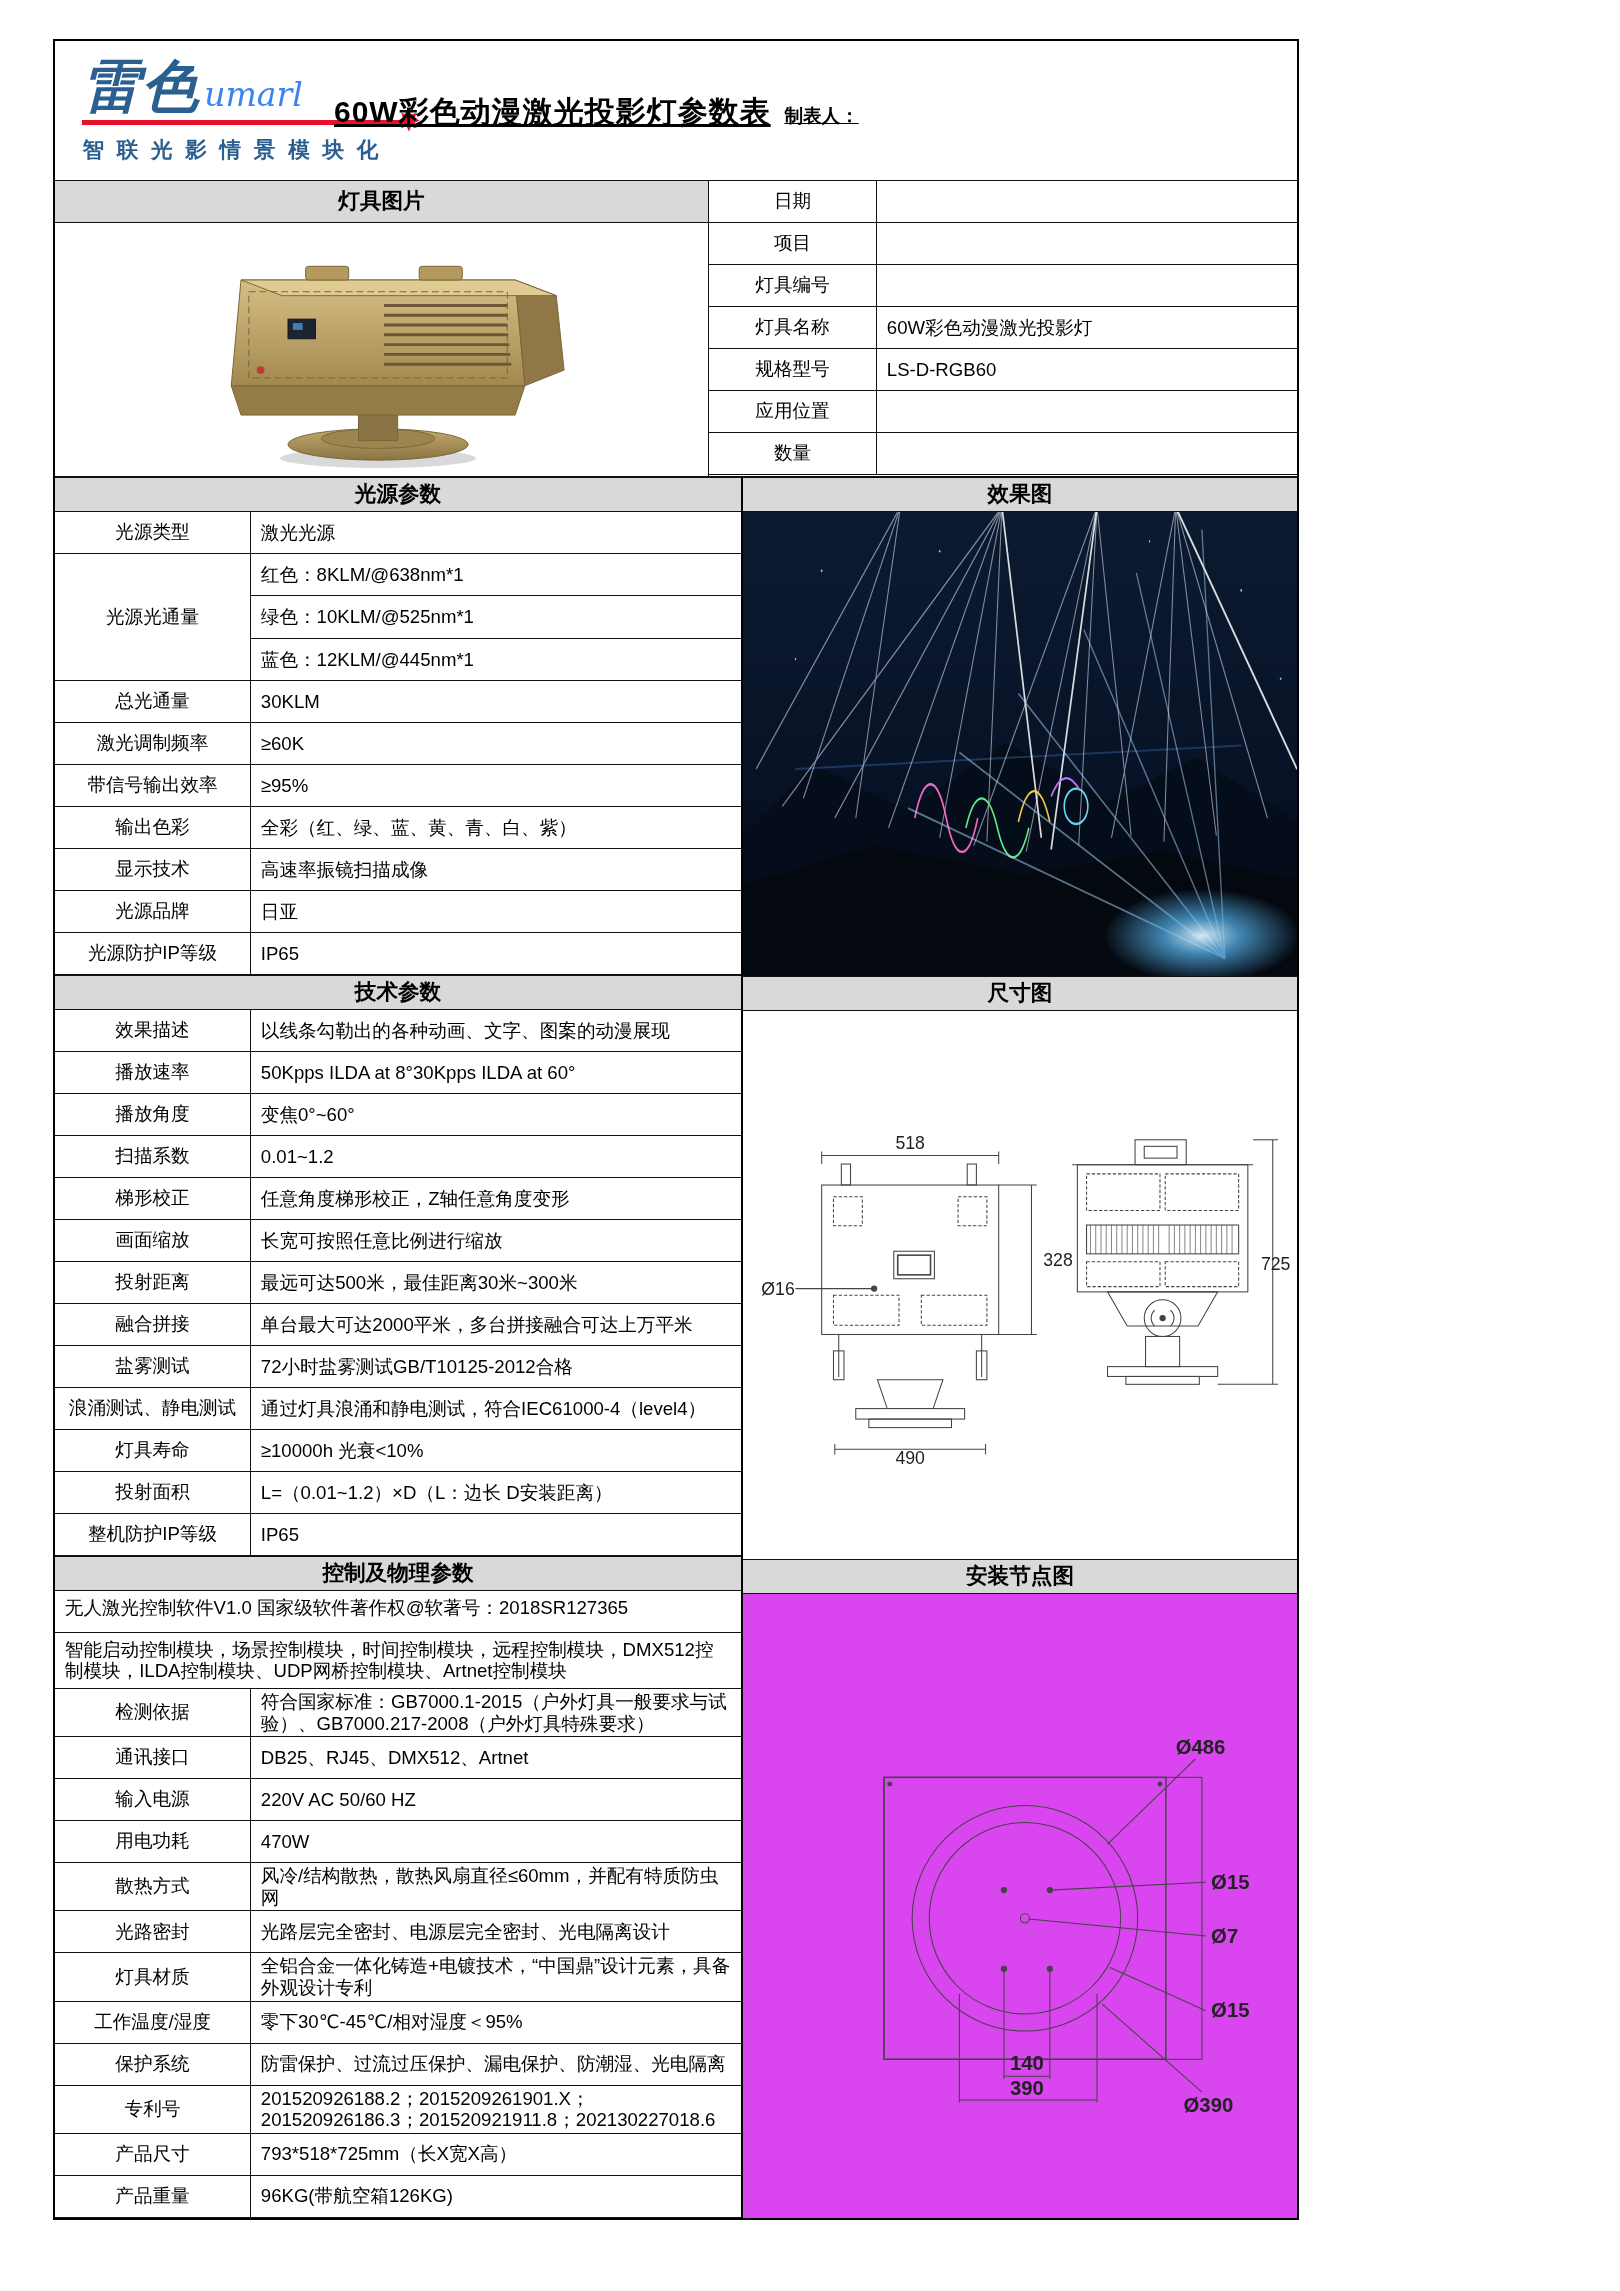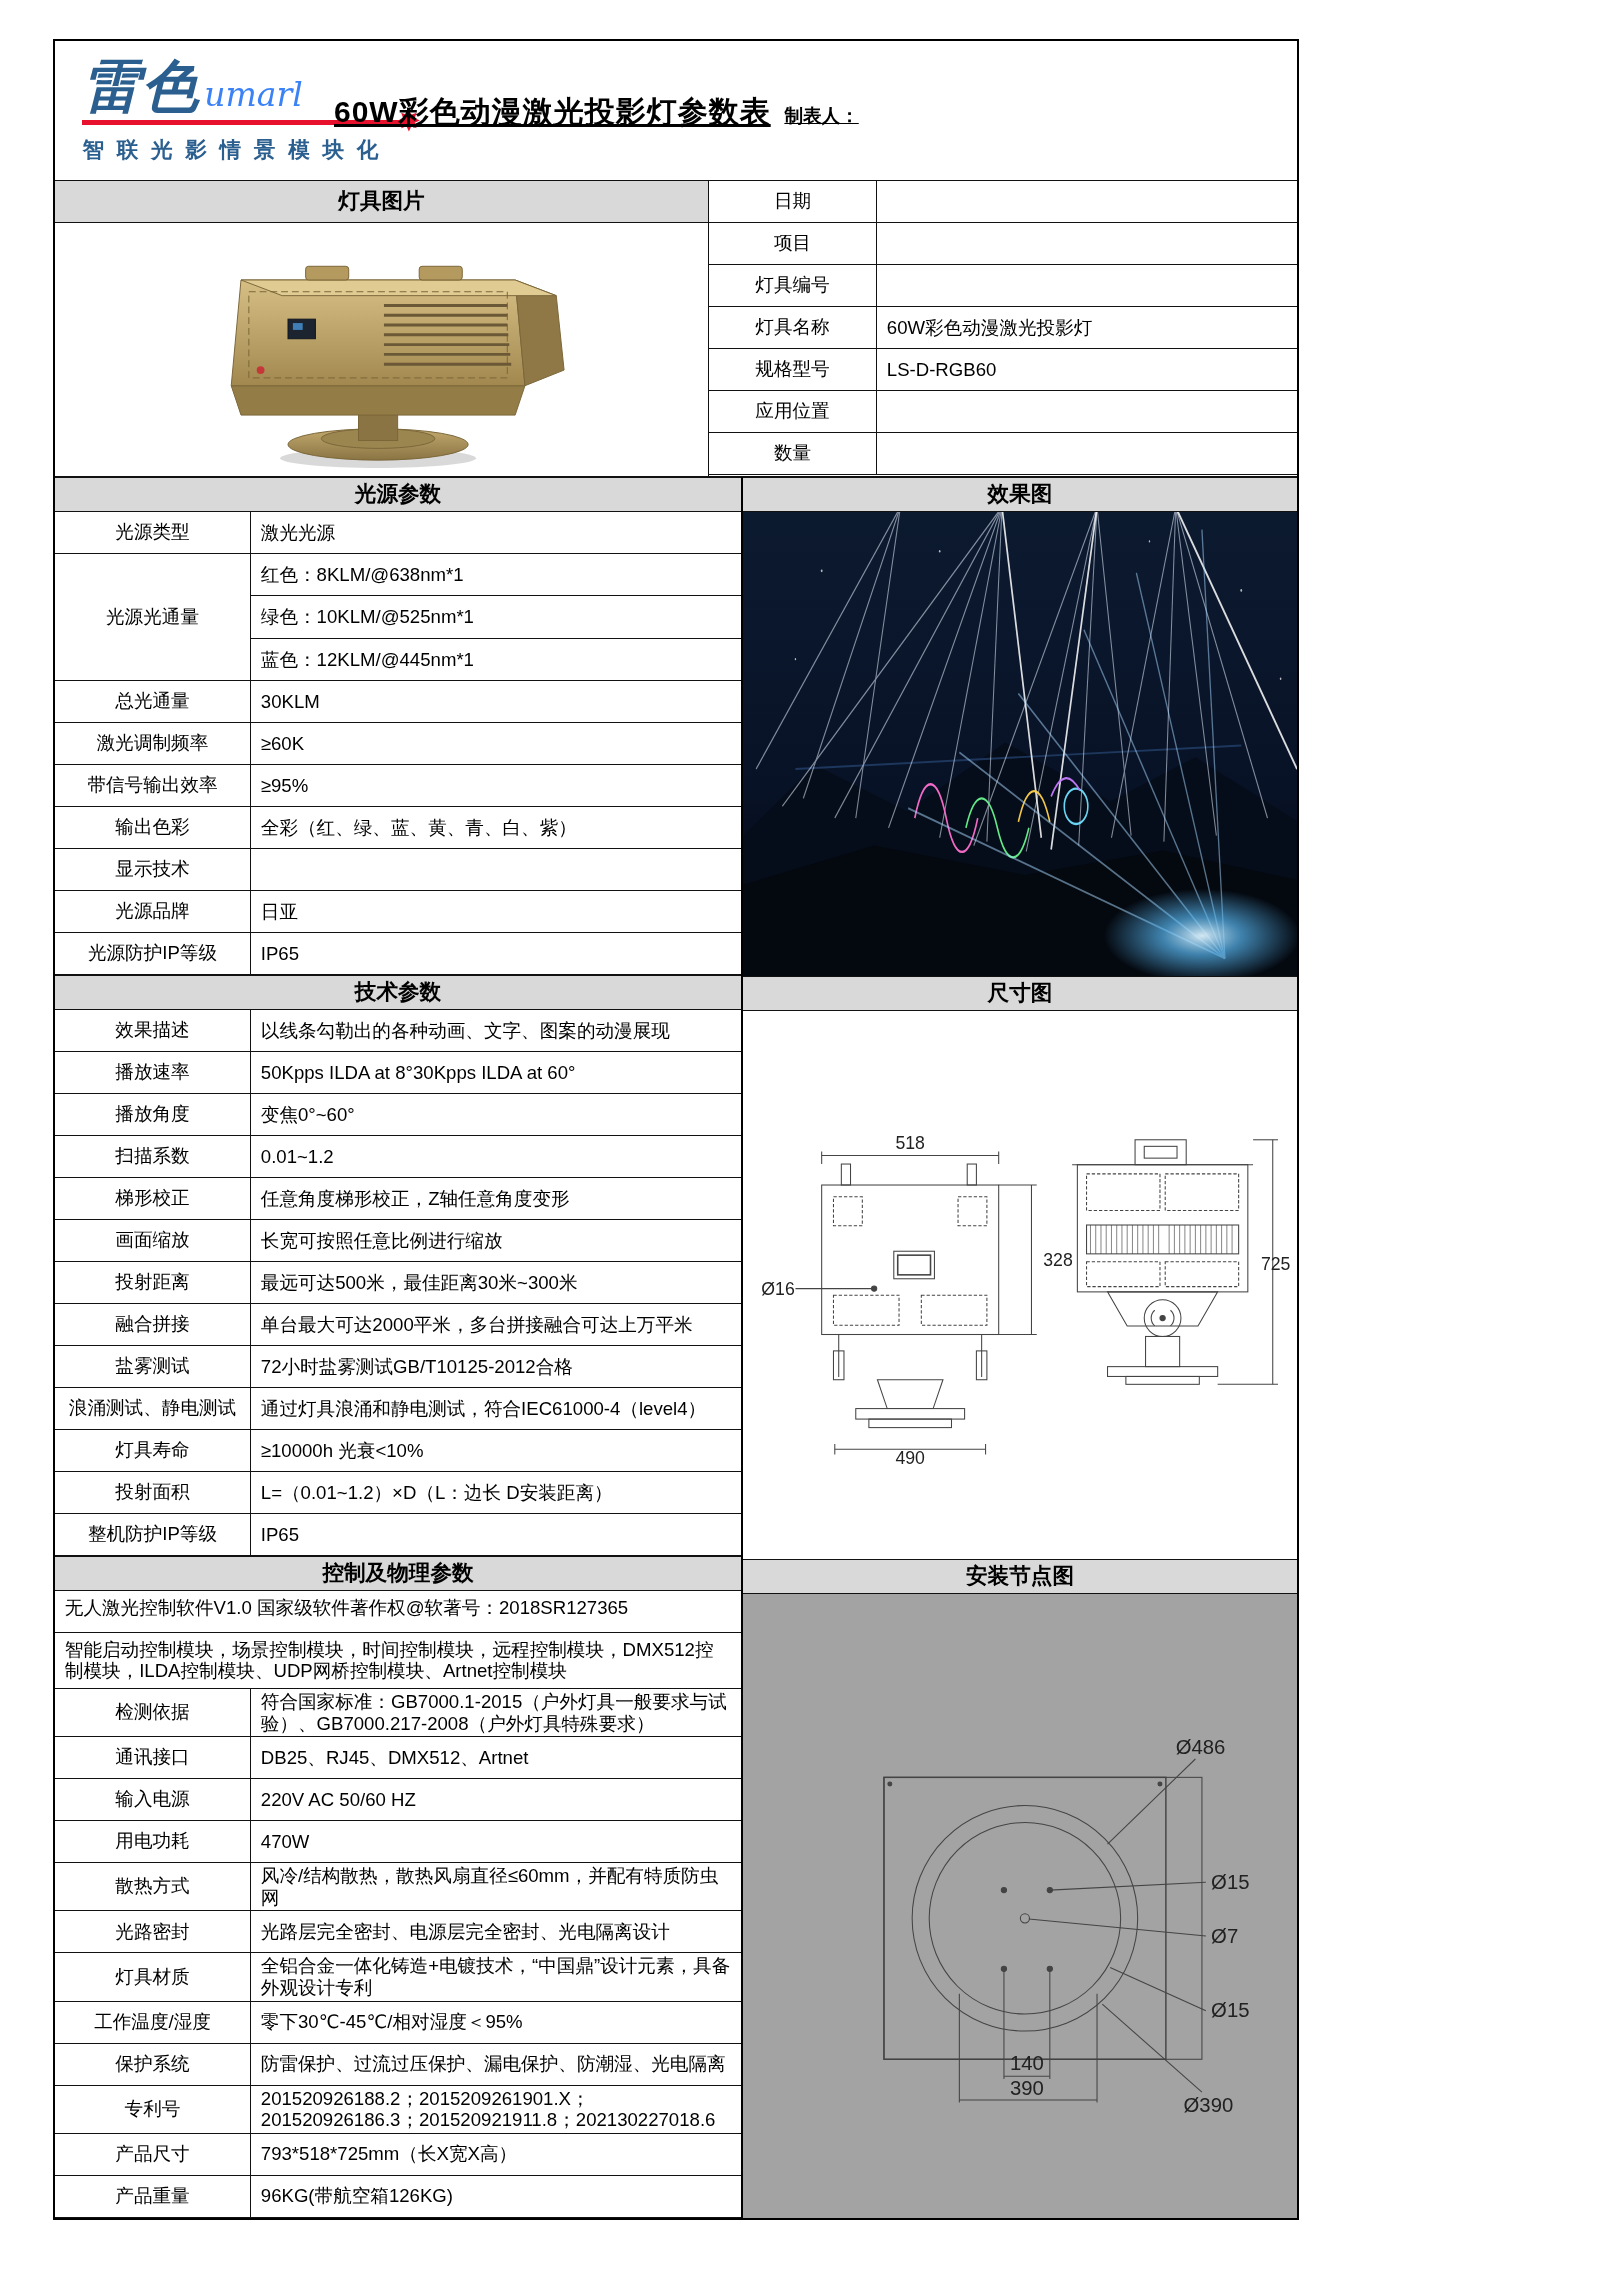--- a/index.html
+++ b/index.html
@@ -32,21 +32,21 @@
   .top-band{height:42px;line-height:39px;background:#d9d9d9;border-bottom:1.5px solid #111;text-align:center;font-weight:bold;font-size:21.6px;box-sizing:border-box;}
   .photo-wrap{height:253px;box-sizing:border-box;background:#fff;display:flex;align-items:center;justify-content:center;}
   .top-right{flex:1;display:flex;flex-direction:column;}
   .top-right .cell.label{width:168px;}
   
   .main{display:flex;border-top:1.5px solid #111;}
   .col-left{width:686px;display:flex;flex-direction:column;box-sizing:border-box;}
   .col-right{flex:1;border-left:2px solid #000;display:flex;flex-direction:column;box-sizing:border-box;}
   .fx-wrap{height:464px;overflow:hidden;}
   .dim-wrap{height:548px;background:#fff;overflow:hidden;}
-  .install-wrap{flex:1;min-height:588px;background:#a3a3a3;overflow:hidden;}
+  .install-wrap{flex:1;min-height:588px;background:#d946ef;overflow:hidden;font-weight:bold;}
   .fx-wrap svg,.dim-wrap svg,.install-wrap svg,.photo-wrap svg{display:block;width:100%;height:100%;}
   [data-repeat]{display:contents;}
   .dim-text{font-family:"Liberation Sans",sans-serif;font-size:27px;fill:#222;}
   .inst-text{font-family:"Liberation Sans",sans-serif;font-size:31px;fill:#222;}
 </style>
 </head>
 <body>
 
 <div class="sheet">
 
@@ -193,20 +193,21 @@
             <div class="cell value">≥95%</div>
           </div>
         
           <div class="row">
             <div class="cell label">输出色彩</div>
             <div class="cell value">全彩（红、绿、蓝、黄、青、白、紫）</div>
           </div>
         
           <div class="row">
             <div class="cell label">显示技术</div>
+            <div class="cell value">高速率振镜扫描成像</div>
           </div>
         
           <div class="row">
             <div class="cell label">光源品牌</div>
             <div class="cell value">日亚</div>
           </div>
         
           <div class="row">
             <div class="cell label">光源防护IP等级</div>
             <div class="cell value">IP65</div>

